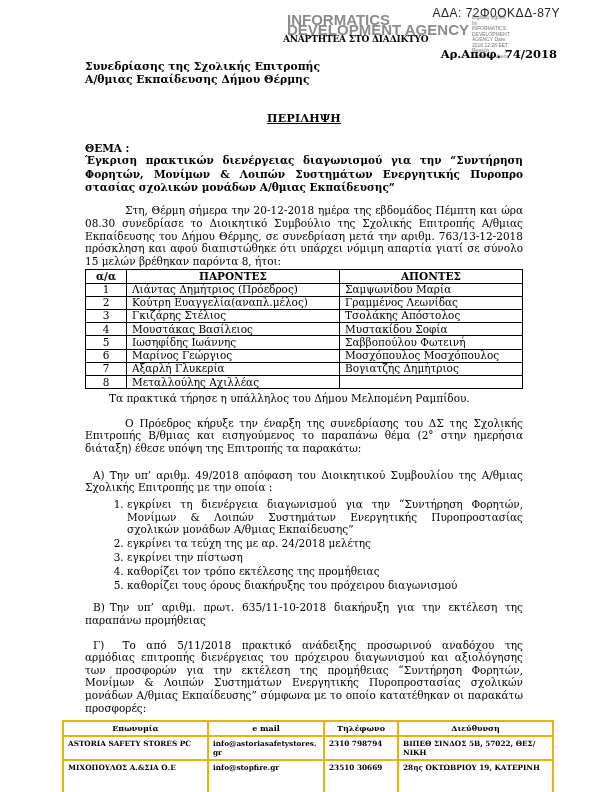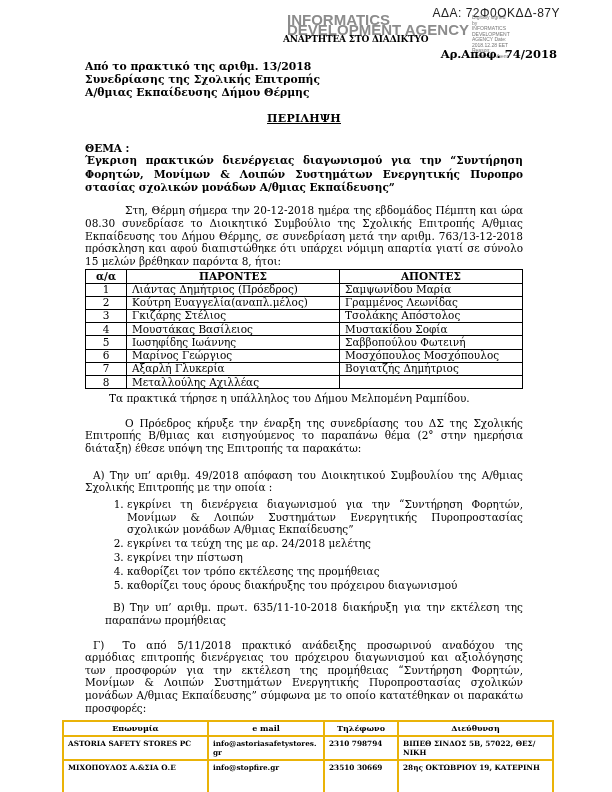--- a/index.html
+++ b/index.html
@@ -36,21 +36,21 @@
   .summary-heading{
     text-align:center;font-weight:bold;text-decoration:underline;
     font-size:11px;margin-bottom:16px;letter-spacing:.3px;
   }
   .theme-row{display:flex;margin-bottom:10px;flex-direction:column;}
   .theme-label{width:80px;flex:none;font-weight:bold;}
   .theme-text{flex:1;font-weight:bold;text-align:justify;line-height:13.4px;}
   p{margin:0;text-align:justify;}
   .indented{text-indent:40px;}
   .mb2{margin-bottom:2px;} .mb6{margin-bottom:6px;}
-  .mb12{margin-bottom:12px;margin-left:20px;} .mb14{margin-bottom:14px;}
+  .mb12{margin-bottom:12px;} .mb14{margin-bottom:14px;}
   
   table{border-collapse:collapse;}
   .att{width:100%;margin-bottom:3px;}
   .att th,.att td{border:1px solid #000;padding:.5px 5px;font-size:10.5px;line-height:11.2px;}
   .att th{font-weight:bold;text-align:center;}
   .att td:first-child{width:30px;text-align:center;}
   .att td:nth-child(2){width:202px;}
   .minutes-note{padding-left:24px;margin-bottom:12px;text-align:left;}
   .pt{text-indent:8px;}
   .pt-label{margin-right:5px;}
@@ -86,21 +86,20 @@
         <div>DEVELOPMENT AGENCY</div>
       </div>
       <div class="stamp-details">Digitally signed by INFORMATICS DEVELOPMENT AGENCY Date: 2018.12.28 EET Reason: Location: Athens</div>
     </div>
     <div class="stamp-overlay">ΑΝΑΡΤΗΤΕΑ ΣΤΟ ΔΙΑΔΙΚΤΥΟ</div>
   </div>
 
   <div class="decision-no">Αρ.Αποφ. 74/2018</div>
 
   <div class="protocol">
-    <div>Από το πρακτικό της αριθμ. 13/2018</div>
     <div>Συνεδρίασης της Σχολικής Επιτροπής</div>
     <div>Α/θμιας Εκπαίδευσης Δήμου Θέρμης</div>
   </div>
 
   <div class="main">
 
     <div class="summary-heading">ΠΕΡΙΛΗΨΗ</div>
 
     <div class="theme-row">
       <div class="theme-label">ΘΕΜΑ :</div>

